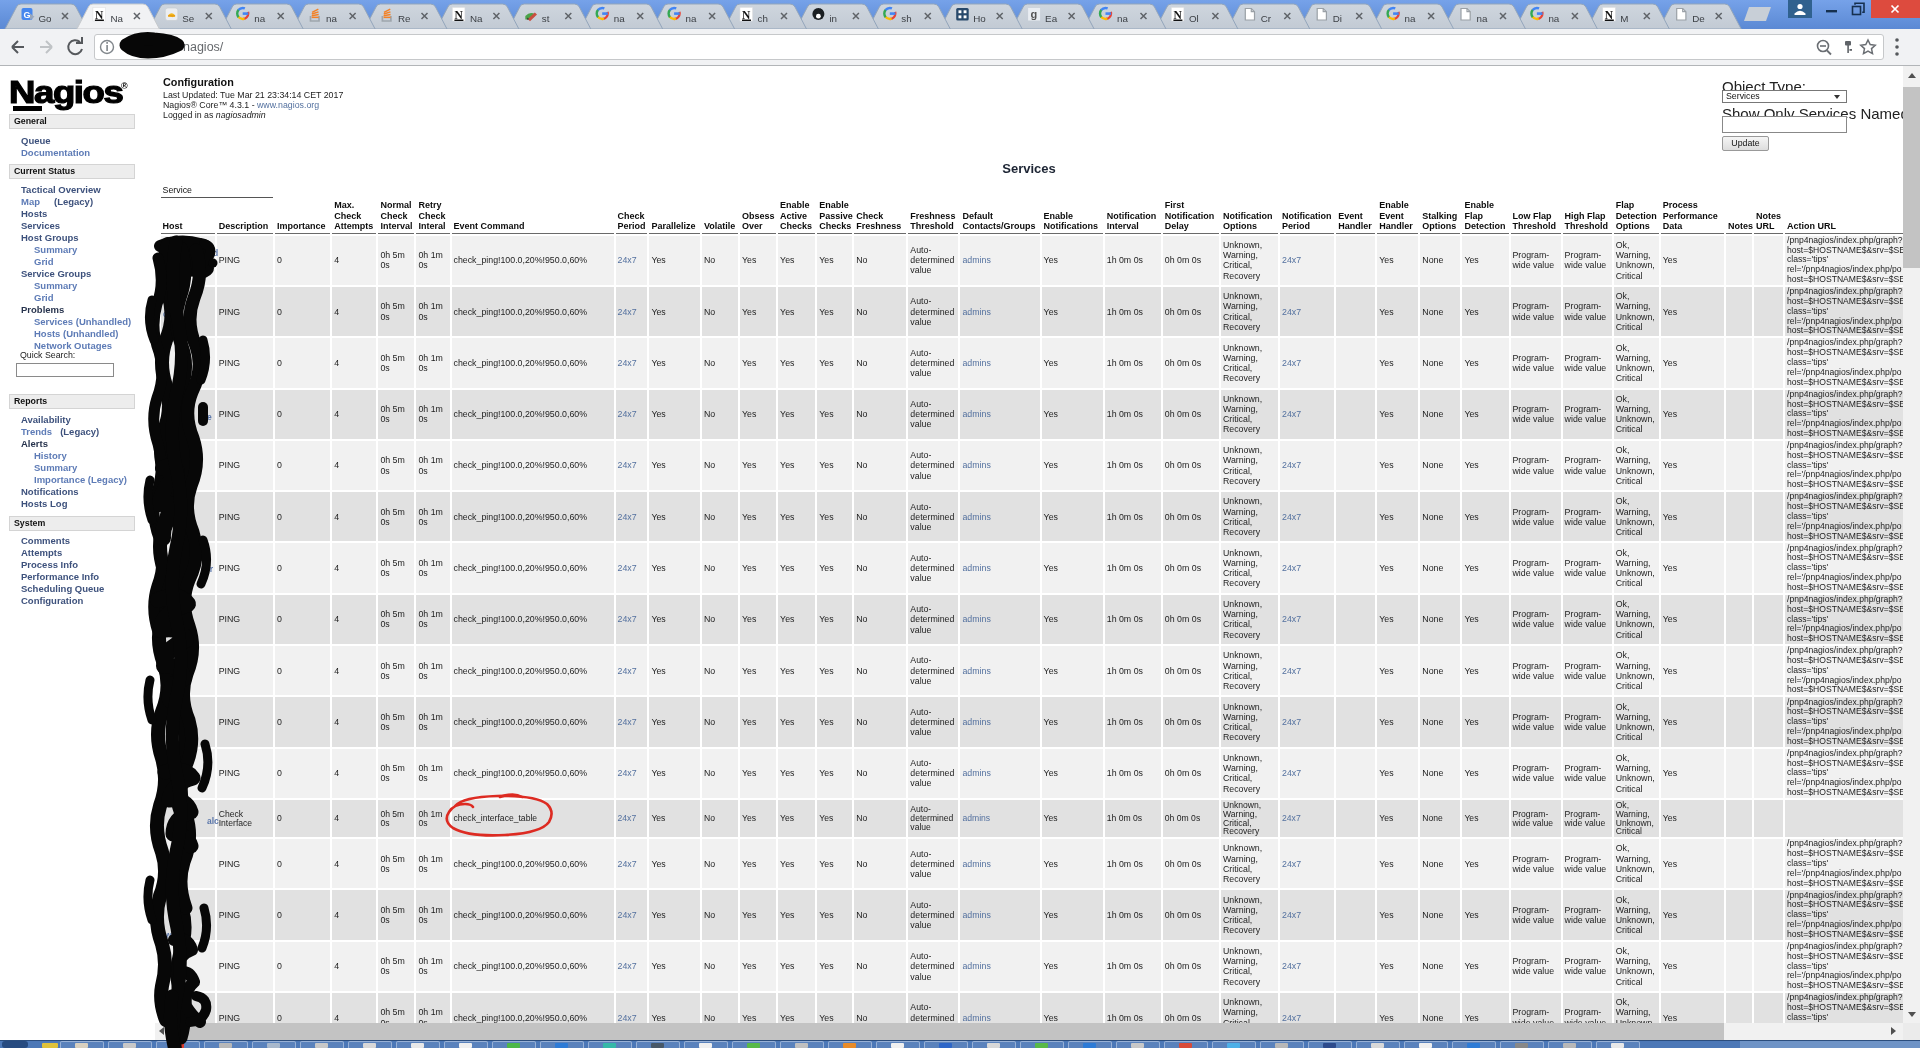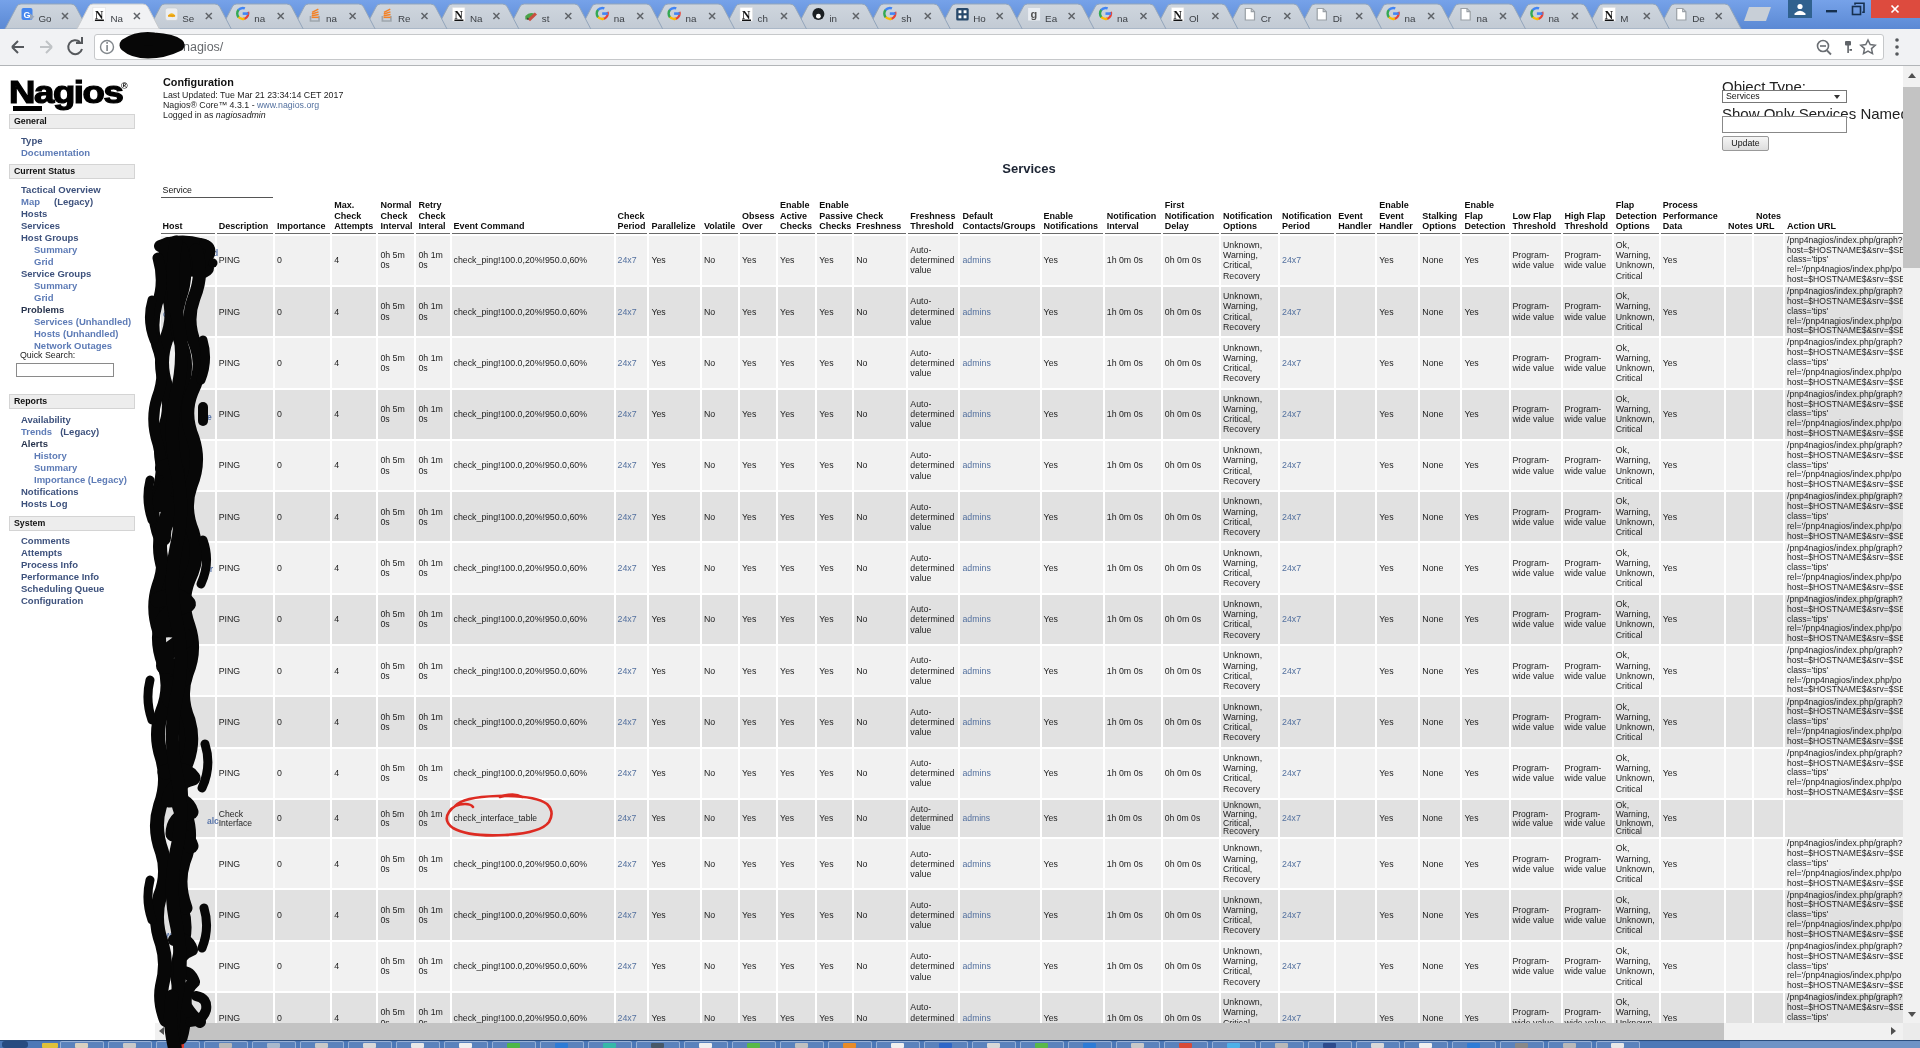--- a/index.html
+++ b/index.html
@@ -272,21 +272,21 @@
  </svg>
 </div>
 <div id="side">
     <div class="abs" style="left:9px;top:9px;font-size:31px;font-weight:900;color:#000;letter-spacing:-1.2px;-webkit-text-stroke:1.2px #000;transform:scaleX(1.18);transform-origin:0 0">Nagios</div>
     <div class="abs" style="left:121px;top:15px;font-size:9px;font-weight:bold;color:#000">®</div>
     <div class="abs" style="left:13px;top:40px;width:29px;height:4.5px;background:#000"></div>
     <div class="sbar" style="top:48px">General</div>
     <div class="sbar" style="top:98.3px">Current Status</div>
     <div class="sbar" style="top:327.7px">Reports</div>
     <div class="sbar" style="top:450.4px">System</div>
-    <div class="sl c1" style="top:69.5px">Type</div>
+    <div class="sl c1" style="top:69.5px">Queue</div>
     <div class="sl c2" style="top:81.5px">Documentation</div>
     <div class="sl c1" style="top:119.3px">Tactical Overview</div>
     <div class="sl" style="top:131.3px"><span class="c2">Map</span><span class="c1" style="padding-left:14px">(Legacy)</span></div>
     <div class="sl c1" style="top:143.3px">Hosts</div>
     <div class="sl c1" style="top:155.3px">Services</div>
     <div class="sl c1" style="top:167.3px">Host Groups</div>
     <div class="sl in c2" style="top:179.3px">Summary</div>
     <div class="sl in c2" style="top:191.3px">Grid</div>
     <div class="sl c1" style="top:203.3px">Service Groups</div>
     <div class="sl in c2" style="top:215.3px">Summary</div>

